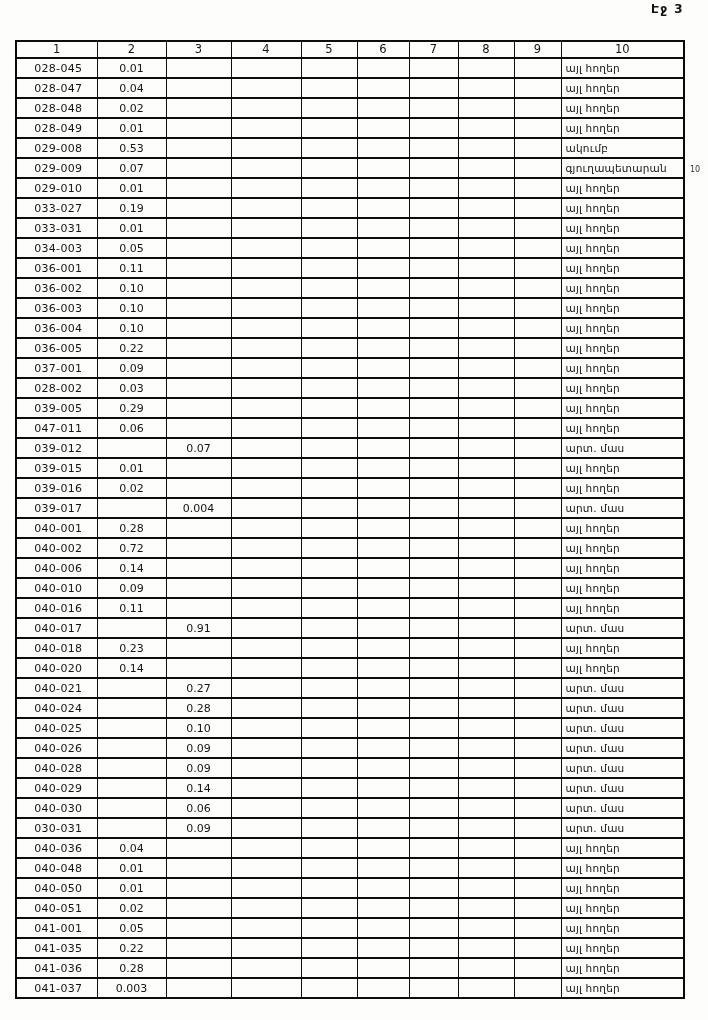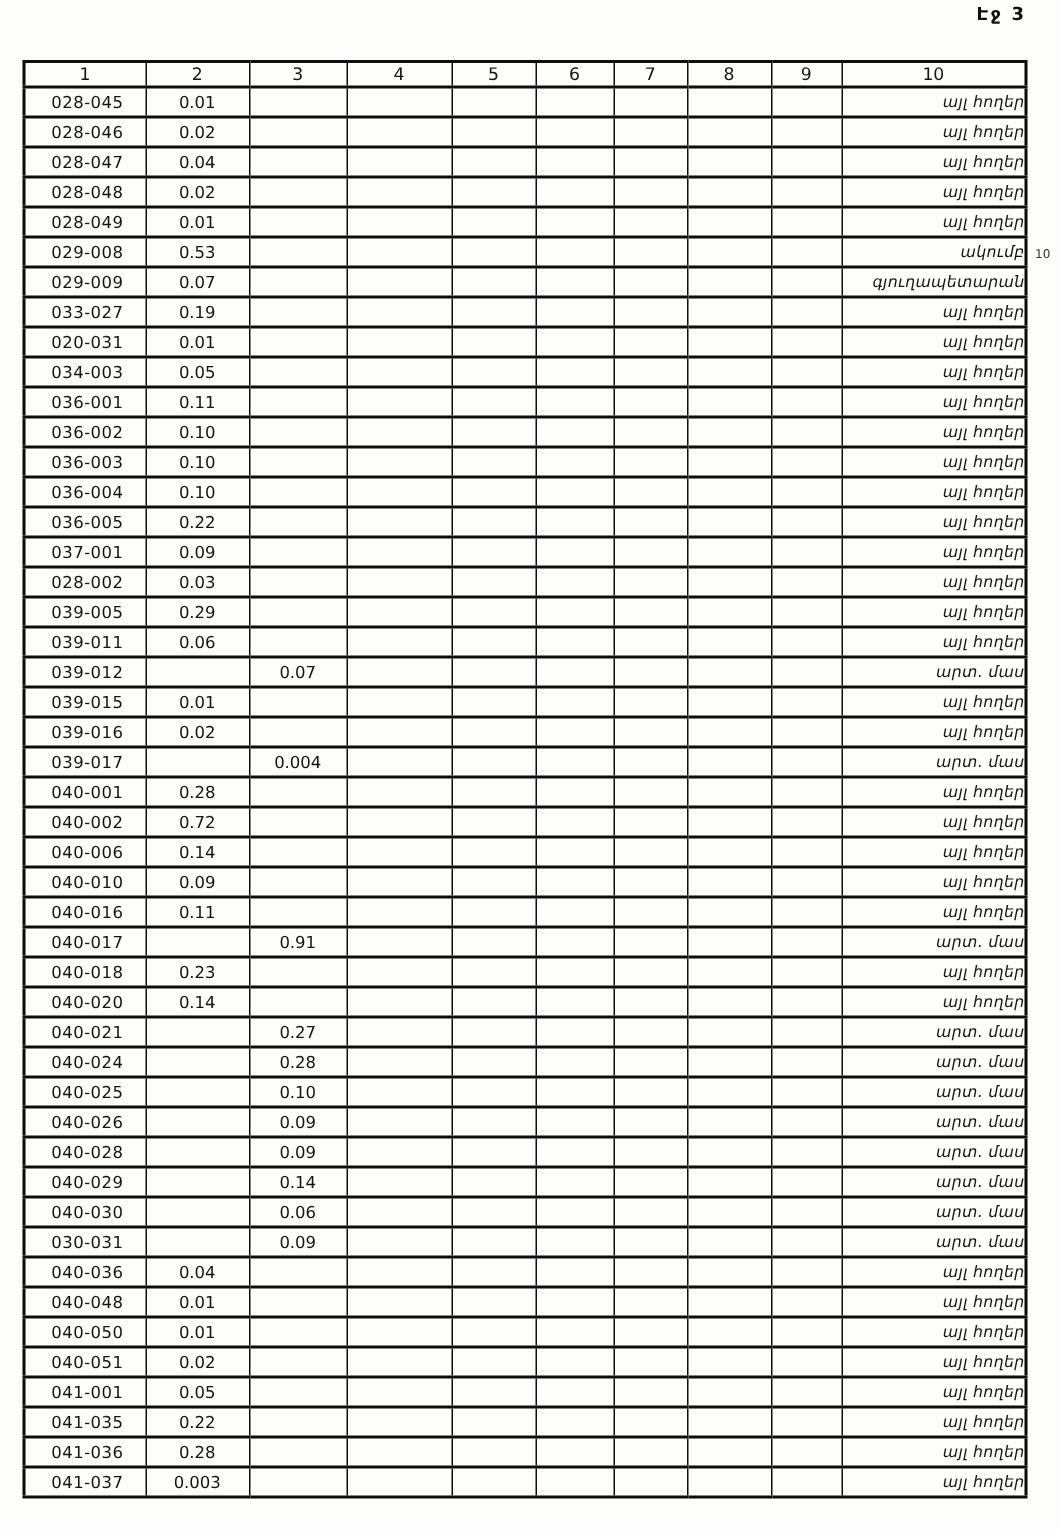--- a/index.html
+++ b/index.html
@@ -64,25 +64,24 @@
   .scan-table td:nth-child(1) {
     text-align: center;
     padding-left: 3px;
     letter-spacing: 0.3px;
   }
   .scan-table td:nth-child(2),
   .scan-table td:nth-child(3) {
     text-align: center;
   }
   .scan-table td:nth-child(10) {
-    text-align: right;
+    text-align: left;
     padding-left: 4px;
     font-size: 10.5px;
     letter-spacing: 0.2px;
-    font-style: italic;
   }
 </style>
 </head>
 <body>
 
 <div class="page-label">Էջ 3</div>
 
 <div class="margin-note">10</div>
 
 <table class="scan-table">
@@ -119,32 +118,20 @@
         <td></td>
         <td></td>
         <td></td>
         <td></td>
         <td></td>
         <td></td>
         <td></td>
         <td>այլ հողեր</td>
       </tr>
       <tr>
-        <td>028-046</td>
-        <td>0.02</td>
-        <td></td>
-        <td></td>
-        <td></td>
-        <td></td>
-        <td></td>
-        <td></td>
-        <td></td>
-        <td>այլ հողեր</td>
-      </tr>
-      <tr>
         <td>028-047</td>
         <td>0.04</td>
         <td></td>
         <td></td>
         <td></td>
         <td></td>
         <td></td>
         <td></td>
         <td></td>
         <td>այլ հողեր</td>
@@ -191,33 +178,45 @@
         <td></td>
         <td></td>
         <td></td>
         <td></td>
         <td></td>
         <td></td>
         <td></td>
         <td>գյուղապետարան</td>
       </tr>
       <tr>
+        <td>029-010</td>
+        <td>0.01</td>
+        <td></td>
+        <td></td>
+        <td></td>
+        <td></td>
+        <td></td>
+        <td></td>
+        <td></td>
+        <td>այլ հողեր</td>
+      </tr>
+      <tr>
         <td>033-027</td>
         <td>0.19</td>
         <td></td>
         <td></td>
         <td></td>
         <td></td>
         <td></td>
         <td></td>
         <td></td>
         <td>այլ հողեր</td>
       </tr>
       <tr>
-        <td>020-031</td>
+        <td>033-031</td>
         <td>0.01</td>
         <td></td>
         <td></td>
         <td></td>
         <td></td>
         <td></td>
         <td></td>
         <td></td>
         <td>այլ հողեր</td>
       </tr>
@@ -323,21 +322,21 @@
         <td></td>
         <td></td>
         <td></td>
         <td></td>
         <td></td>
         <td></td>
         <td></td>
         <td>այլ հողեր</td>
       </tr>
       <tr>
-        <td>039-011</td>
+        <td>047-011</td>
         <td>0.06</td>
         <td></td>
         <td></td>
         <td></td>
         <td></td>
         <td></td>
         <td></td>
         <td></td>
         <td>այլ հողեր</td>
       </tr>

